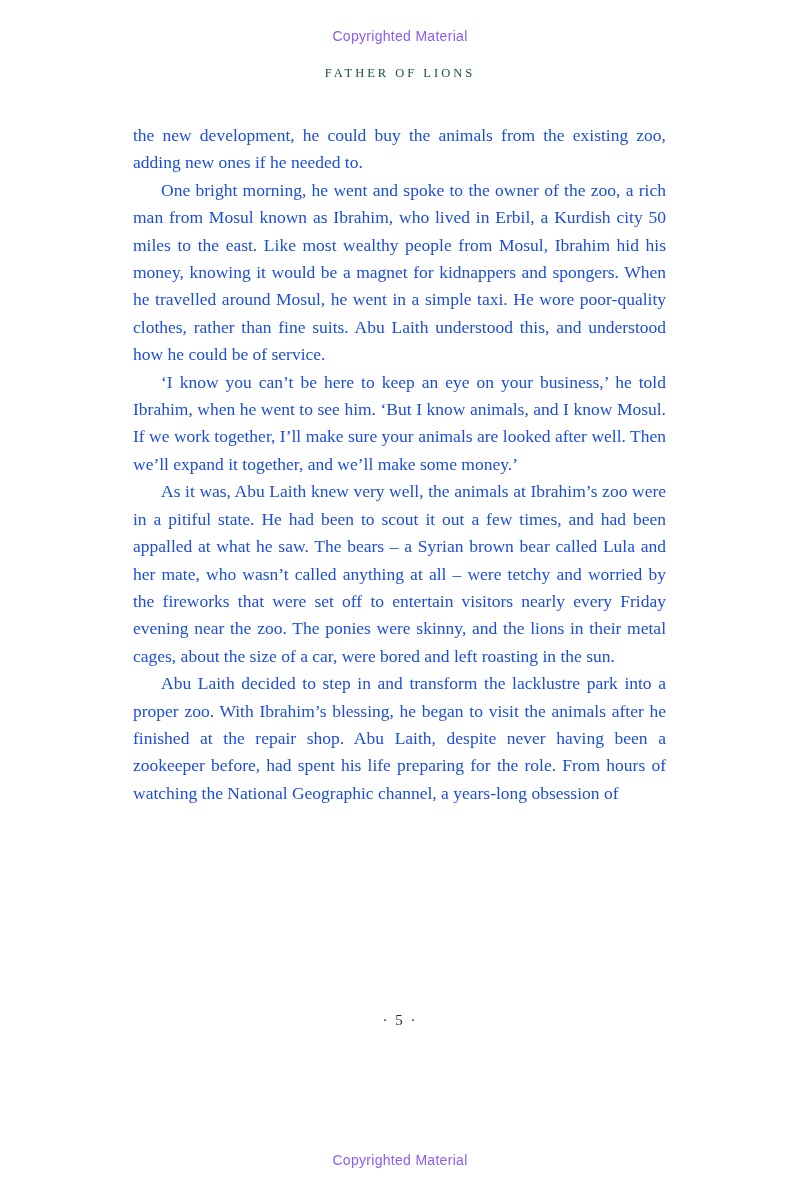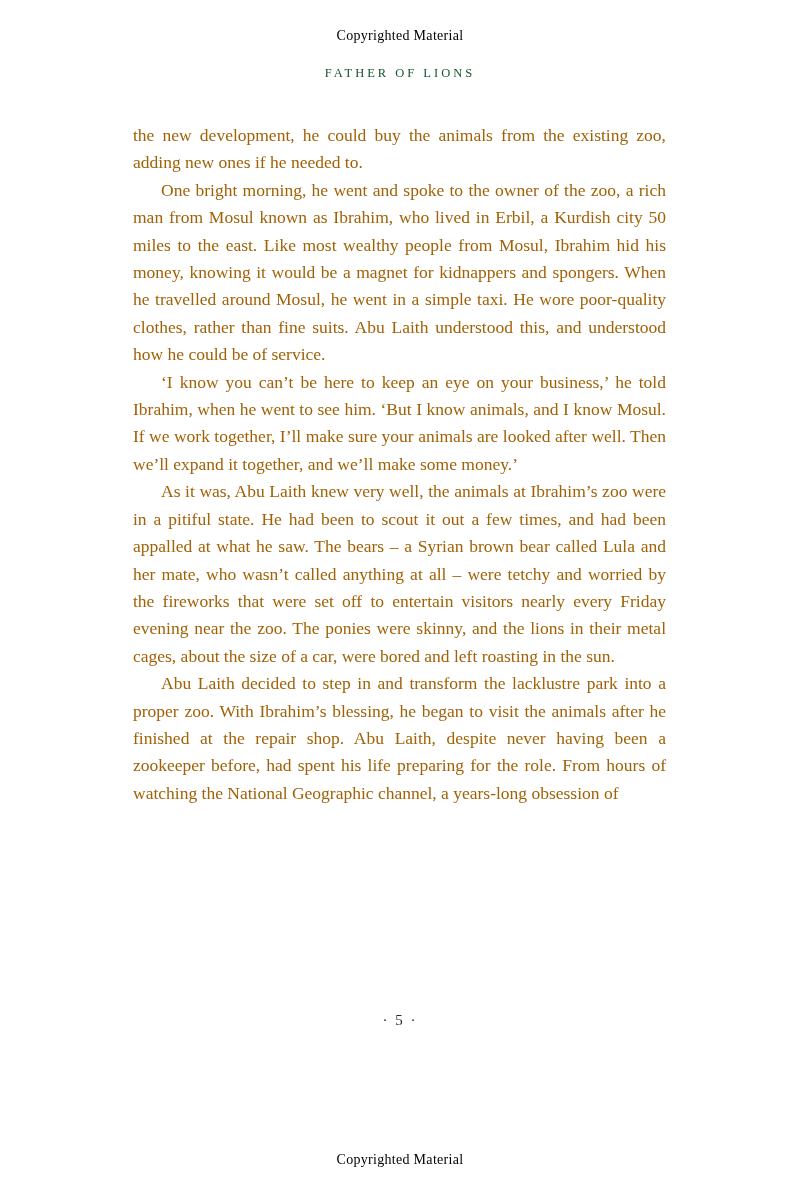--- a/index.html
+++ b/index.html
@@ -13,46 +13,46 @@
     height: 1198px;
     background: #ffffff;
     overflow: hidden;
     font-family: "Liberation Serif", serif;
   }
   .copyright {
     position: absolute;
     left: 0;
     width: 100%;
     text-align: center;
-    font-family: Liberation Serif, serif;
+    font-family: Liberation Sans, sans-serif;
     font-size: 14px;
     font-weight: 500;
     letter-spacing: 0.3px;
-    color: #000000;
+    color: #8b5cf6;
   }
   .copyright.top { top: 28px; }
   .copyright.bottom { top: 1152px; }
   .running-head {
     position: absolute;
     top: 66px;
     left: 0;
     width: 100%;
     text-align: center;
     font-family: "Liberation Serif", serif;
     font-size: 12.5px;
     letter-spacing: 3px;
     color: #14532d;
     text-transform: uppercase;
   }
   .text-block {
     position: absolute;
     top: 122px;
     left: 133px;
     width: 533px;
-    color: #a16207;
+    color: #1d4ed8;
     font-size: 17.5px;
     line-height: 27.4px;
     text-align: justify;
   }
   .text-block p {
     margin: 0;
     padding: 0;
   }
   .text-block p.indent {
     text-indent: 28px;

